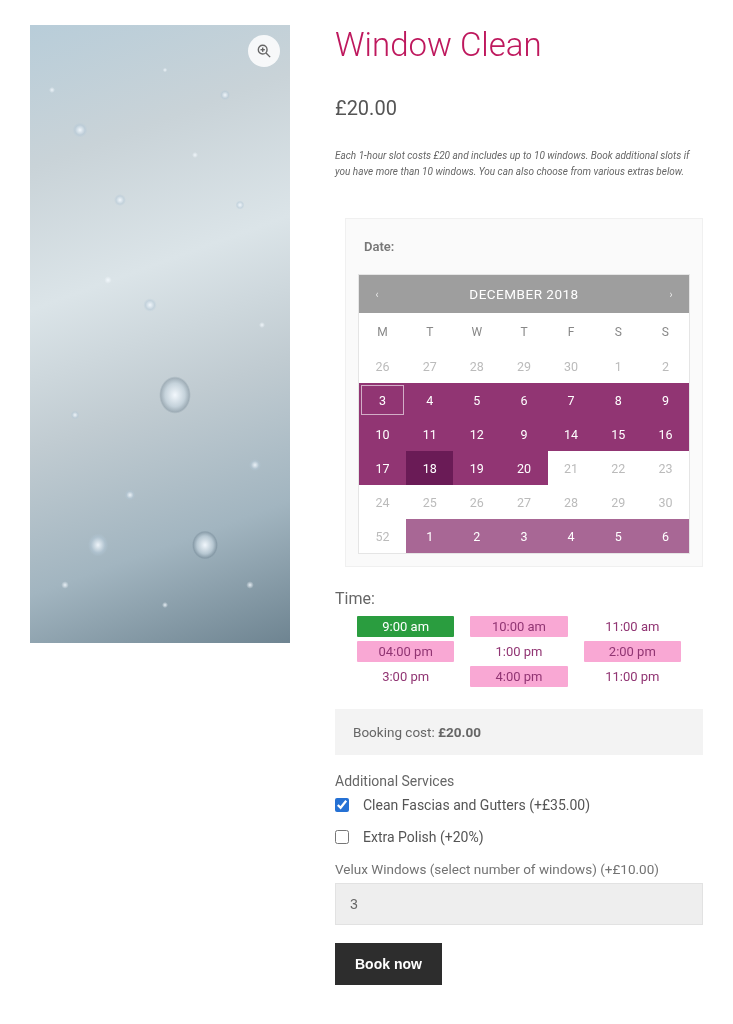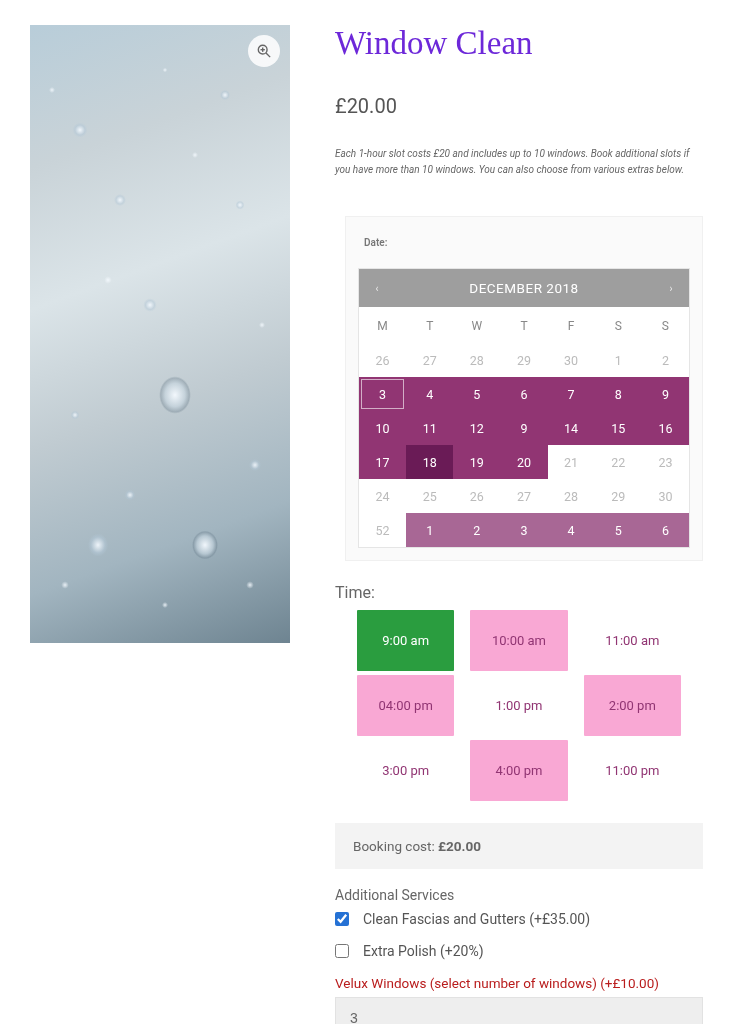--- a/index.html
+++ b/index.html
@@ -67,44 +67,43 @@
       border-radius: 50%;
       display: flex;
       align-items: center;
       justify-content: center;
       color: #666;
       font-size: 14px;
     }
     .title {
       font-size: 33px;
       font-weight: 300;
-      color: #6d28d9;
+      color: #be185d;
       margin-bottom: 32px;
-      font-family: Liberation Serif, serif;
     }
     .price {
       font-size: 20px;
       color: #555;
       margin-bottom: 28px;
     }
     .description {
       font-size: 10px;
       color: #666;
       line-height: 1.6;
       margin-bottom: 38px;
       font-style: italic;
     }
     .date-section {
       background: #fafafa;
       padding: 20px 12px 12px 12px;
       margin-left: 10px;
       border: 1px solid #f0f0f0;
     }
     .date-label {
-      font-size: 10px;
+      font-size: 13px;
       font-weight: 600;
       color: #777;
       padding-left: 6px;
       margin-bottom: 20px;
     }
     .calendar {
       border: 1px solid #e5e5e5;
       background: #fff;
     }
     .cal-header {
@@ -168,21 +167,21 @@
       color: #666;
       margin: 22px 0 8px 0;
     }
     .time-grid {
       display: grid;
       grid-template-columns: repeat(3, 1fr);
       gap: 4px 16px;
       padding: 0 22px;
     }
     .time-slot {
-      padding: 23px 10px;
+      padding: 3px 10px;
       font-size: 13px;
       text-align: center;
       color: #913573;
       cursor: pointer;
       border-radius: 1px;
     }
     .time-slot.shaded {
       background: #f9a8d4;
     }
     .time-slot.plain {
@@ -216,21 +215,21 @@
       color: #555;
       margin-bottom: 16px;
     }
     .check-row input {
       width: 14px;
       height: 14px;
       accent-color: #2571d4;
     }
     .num-label {
       font-size: 13.5px;
-      color: #b91c1c;
+      color: #737373;
       margin-top: 16px;
       margin-bottom: 6px;
     }
     .num-input {
       width: 100%;
       padding: 12px 14px;
       background: #eee;
       border: 1px solid #e2e2e2;
       font-size: 14px;
       color: #666;

